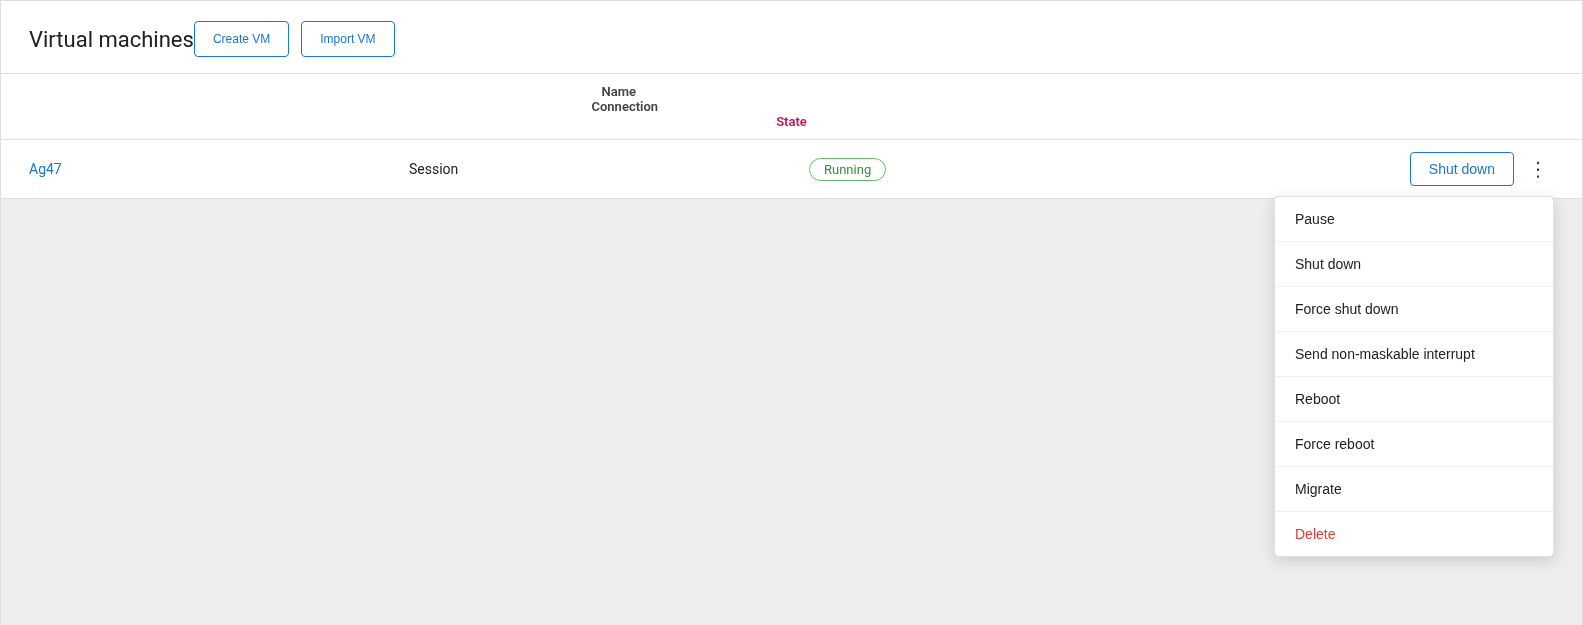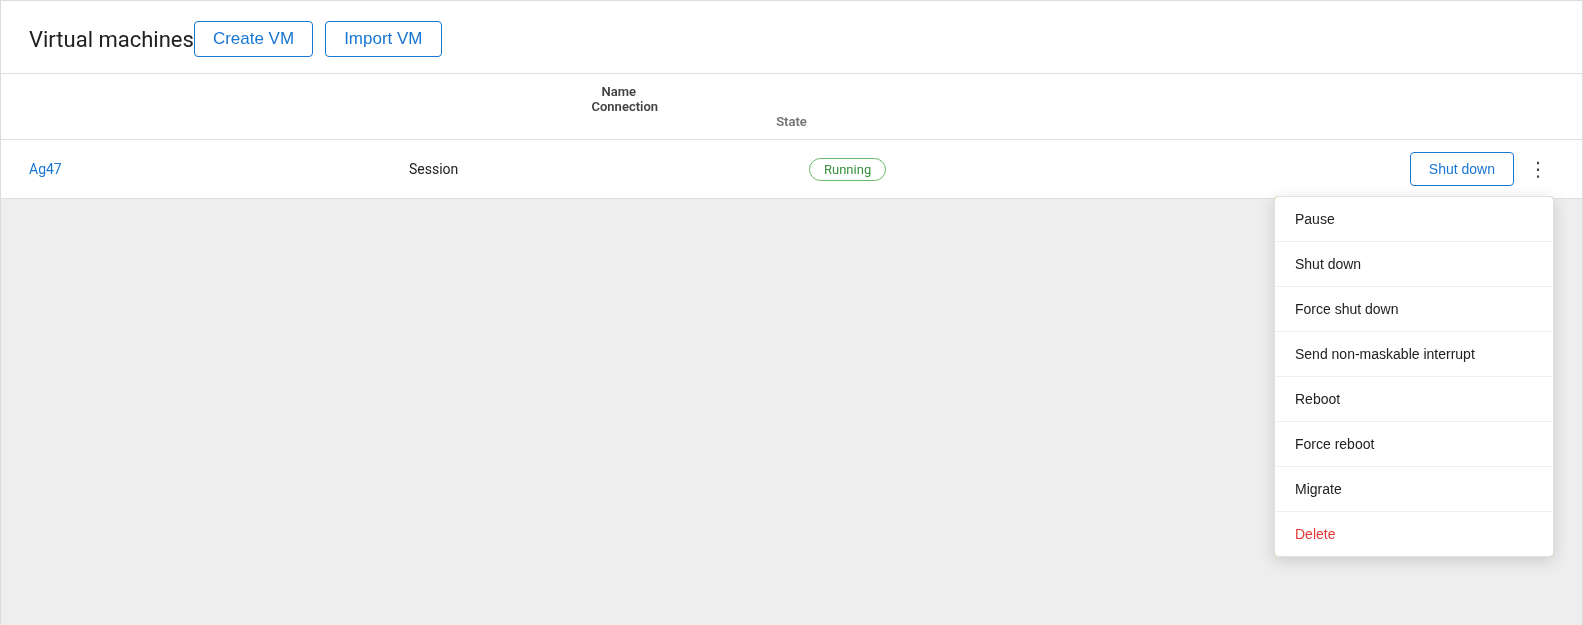--- a/index.html
+++ b/index.html
@@ -56,21 +56,21 @@
       outline: none;
     }
 
     .btn-outline {
       height: 36px;
       padding: 0 18px;
       border: 1.5px solid #1976d2;
       border-radius: 4px;
       background: #fff;
       color: #1976d2;
-      font-size: 17px;
+      font-size: 12px;
       cursor: pointer;
       white-space: nowrap;
     }
 
     .table-header {
       display: flex;
       align-items: center;
       padding: 10px 28px;
       border-bottom: 1px solid #e0e0e0;
       background: #fff;
@@ -88,21 +88,21 @@
       width: 400px;
       font-weight: 600;
       font-size: 13px;
       color: #424242;
     }
 
     .col-state {
       flex: 1;
       font-weight: 600;
       font-size: 13px;
-      color: #737373;
+      color: #be185d;
     }
 
     .table-body {
       background: #eeeeee;
       min-height: 490px;
     }
 
     .table-row {
       display: flex;
       align-items: center;

